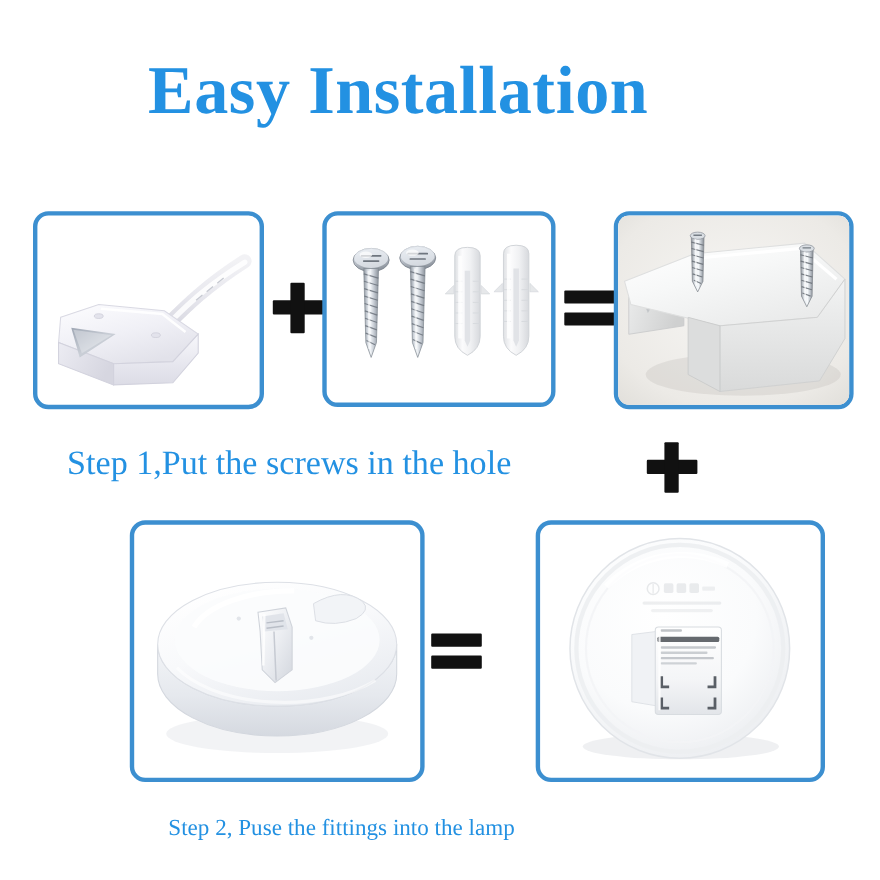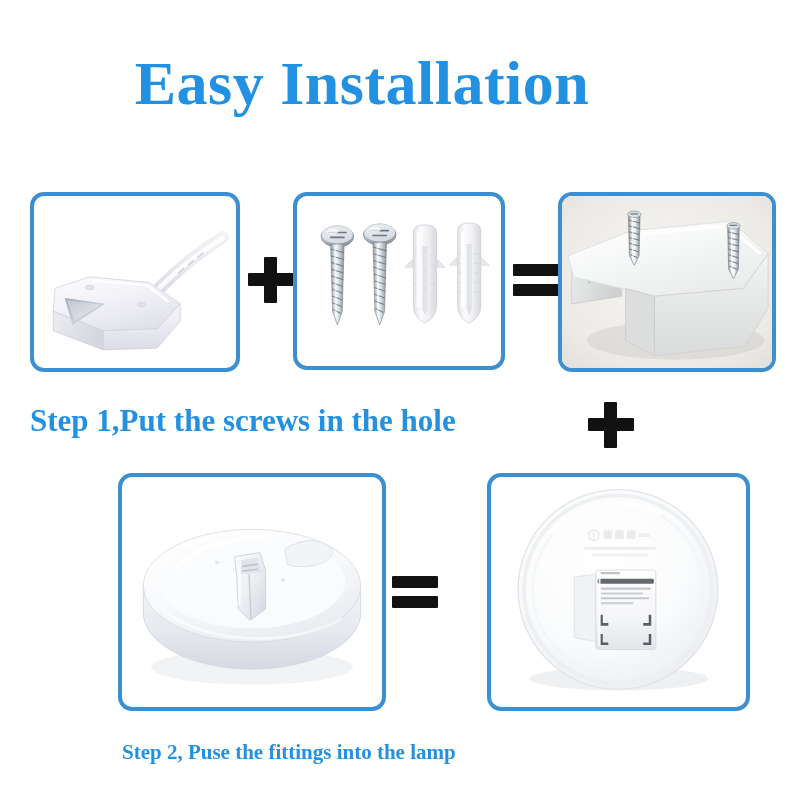--- a/index.html
+++ b/index.html
@@ -83,23 +83,24 @@
 
   #op-row1-plus   { left: 248px; top: 257px; }
   #op-row1-equals { left: 513px; top: 262px; }
   #op-mid-plus    { left: 588px; top: 402px; }
   #op-row2-equals { left: 392px; top: 574px; }
 
   
   .step-caption {
     position: absolute;
     font-family: "Liberation Serif", "DejaVu Serif", serif;
-    font-weight: bold;
+    font-weight: normal;
     color: #2391e2;
     white-space: nowrap;
+    margin-left: 31px;
   }
   #caption-step1 {
     left: 30px;
     top: 402px;
     font-size: 31px;
     line-height: 38px;
   }
   #caption-step2 {
     left: 122px;
     top: 733px;

